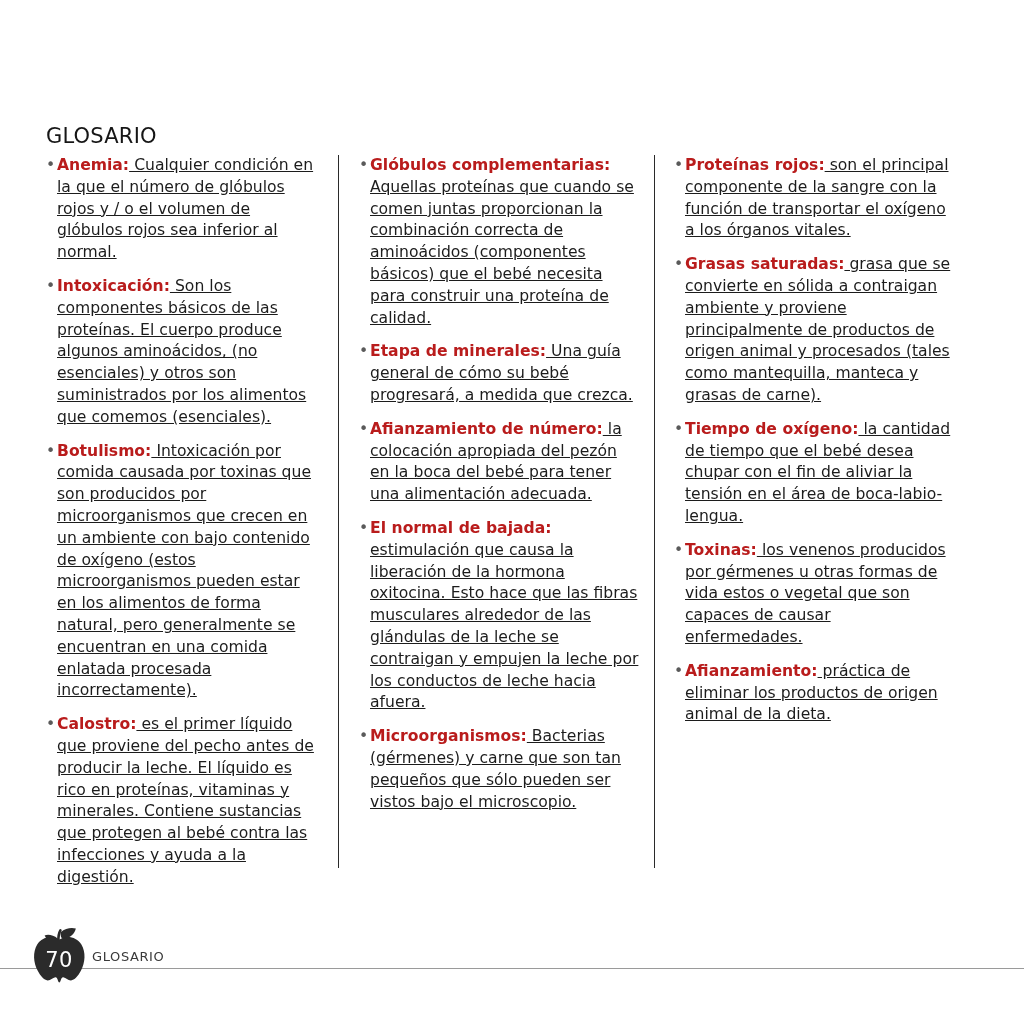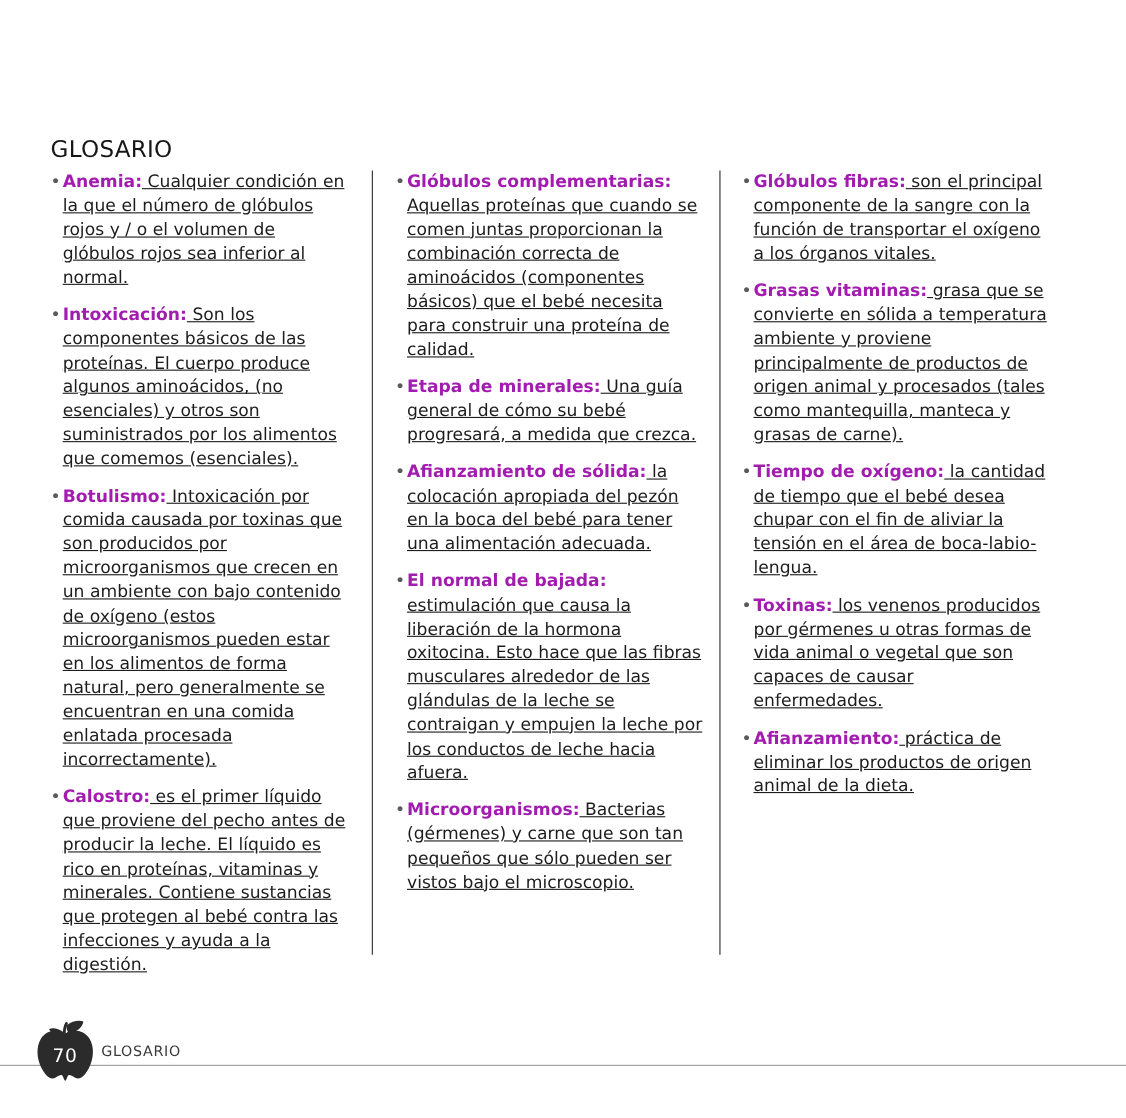--- a/index.html
+++ b/index.html
@@ -78,21 +78,21 @@
   .entry .bullet {
     position: absolute;
     left: 0;
     top: 0;
     color: #5a5a5a;
     font-size: 15.6px;
     line-height: 21.8px;
   }
   .entry .term {
     font-weight: 700;
-    color: #a21caf;
+    color: #b91c1c;
   }
   .entry .def {
     font-weight: 400;
     text-decoration: underline;
   }
 
   
   .footer {
     position: absolute;
     left: 0;
@@ -119,21 +119,21 @@
   .page-number {
     position: absolute;
     left: 30px;
     top: 4px;
     width: 58px;
     height: 62px;
     display: flex;
     align-items: center;
     justify-content: center;
     color: #ffffff;
-    font-size: 17px;
+    font-size: 21px;
     font-weight: 400;
     letter-spacing: 0.5px;
     padding-top: 9px;
     box-sizing: border-box;
     pointer-events: none;
   }
   .footer-label {
     position: absolute;
     left: 92px;
     top: 29px;
@@ -157,29 +157,29 @@
 
     <div class="col col-1">
         <p class="entry"><span class="bullet">•</span><span class="term">Anemia:</span><span class="def"> Cualquier condición en la que el número de glóbulos rojos y / o el volumen de glóbulos rojos sea inferior al normal.</span></p>
         <p class="entry"><span class="bullet">•</span><span class="term">Intoxicación:</span><span class="def"> Son los componentes básicos de las proteínas. El cuerpo produce algunos aminoácidos, (no esenciales) y otros son suministrados por los alimentos que comemos (esenciales).</span></p>
         <p class="entry"><span class="bullet">•</span><span class="term">Botulismo:</span><span class="def"> Intoxicación por comida causada por toxinas que son producidos por microorganismos que crecen en un ambiente con bajo contenido de oxígeno (estos microorganismos pueden estar en los alimentos de forma natural, pero generalmente se encuentran en una comida enlatada procesada incorrectamente).</span></p>
         <p class="entry"><span class="bullet">•</span><span class="term">Calostro:</span><span class="def"> es el primer líquido que proviene del pecho antes de producir la leche. El líquido es rico en proteínas, vitaminas y minerales. Contiene sustancias que protegen al bebé contra las infecciones y ayuda a la digestión.</span></p>
       </div>
     <div class="col col-2">
         <p class="entry"><span class="bullet">•</span><span class="term">Glóbulos complementarias:</span><span class="def"> Aquellas proteínas que cuando se comen juntas proporcionan la combinación correcta de aminoácidos (componentes básicos) que el bebé necesita para construir una proteína de calidad.</span></p>
         <p class="entry"><span class="bullet">•</span><span class="term">Etapa de minerales:</span><span class="def"> Una guía general de cómo su bebé progresará, a medida que crezca.</span></p>
-        <p class="entry"><span class="bullet">•</span><span class="term">Afianzamiento de sólida:</span><span class="def"> la colocación apropiada del pezón en la boca del bebé para tener una alimentación adecuada.</span></p>
+        <p class="entry"><span class="bullet">•</span><span class="term">Afianzamiento de número:</span><span class="def"> la colocación apropiada del pezón en la boca del bebé para tener una alimentación adecuada.</span></p>
         <p class="entry"><span class="bullet">•</span><span class="term">El normal de bajada:</span><span class="def"> estimulación que causa la liberación de la hormona oxitocina. Esto hace que las fibras musculares alrededor de las glándulas de la leche se contraigan y empujen la leche por los conductos de leche hacia afuera.</span></p>
         <p class="entry"><span class="bullet">•</span><span class="term">Microorganismos:</span><span class="def"> Bacterias (gérmenes) y carne que son tan pequeños que sólo pueden ser vistos bajo el microscopio.</span></p>
       </div>
     <div class="col col-3">
-        <p class="entry"><span class="bullet">•</span><span class="term">Glóbulos fibras:</span><span class="def"> son el principal componente de la sangre con la función de transportar el oxígeno a los órganos vitales.</span></p>
-        <p class="entry"><span class="bullet">•</span><span class="term">Grasas vitaminas:</span><span class="def"> grasa que se convierte en sólida a temperatura ambiente y proviene principalmente de productos de origen animal y procesados (tales como mantequilla, manteca y grasas de carne).</span></p>
+        <p class="entry"><span class="bullet">•</span><span class="term">Proteínas rojos:</span><span class="def"> son el principal componente de la sangre con la función de transportar el oxígeno a los órganos vitales.</span></p>
+        <p class="entry"><span class="bullet">•</span><span class="term">Grasas saturadas:</span><span class="def"> grasa que se convierte en sólida a contraigan ambiente y proviene principalmente de productos de origen animal y procesados (tales como mantequilla, manteca y grasas de carne).</span></p>
         <p class="entry"><span class="bullet">•</span><span class="term">Tiempo de oxígeno:</span><span class="def"> la cantidad de tiempo que el bebé desea chupar con el fin de aliviar la tensión en el área de boca-labio-lengua.</span></p>
-        <p class="entry"><span class="bullet">•</span><span class="term">Toxinas:</span><span class="def"> los venenos producidos por gérmenes u otras formas de vida animal o vegetal que son capaces de causar enfermedades.</span></p>
+        <p class="entry"><span class="bullet">•</span><span class="term">Toxinas:</span><span class="def"> los venenos producidos por gérmenes u otras formas de vida estos o vegetal que son capaces de causar enfermedades.</span></p>
         <p class="entry"><span class="bullet">•</span><span class="term">Afianzamiento:</span><span class="def"> práctica de eliminar los productos de origen animal de la dieta.</span></p>
       </div>
 
   </div>
 
   <div class="footer">
     <div class="footer-rule"></div>
 
     <div class="apple-badge">
       <svg width="58" height="62" viewBox="0 0 58 62" aria-hidden="true">

